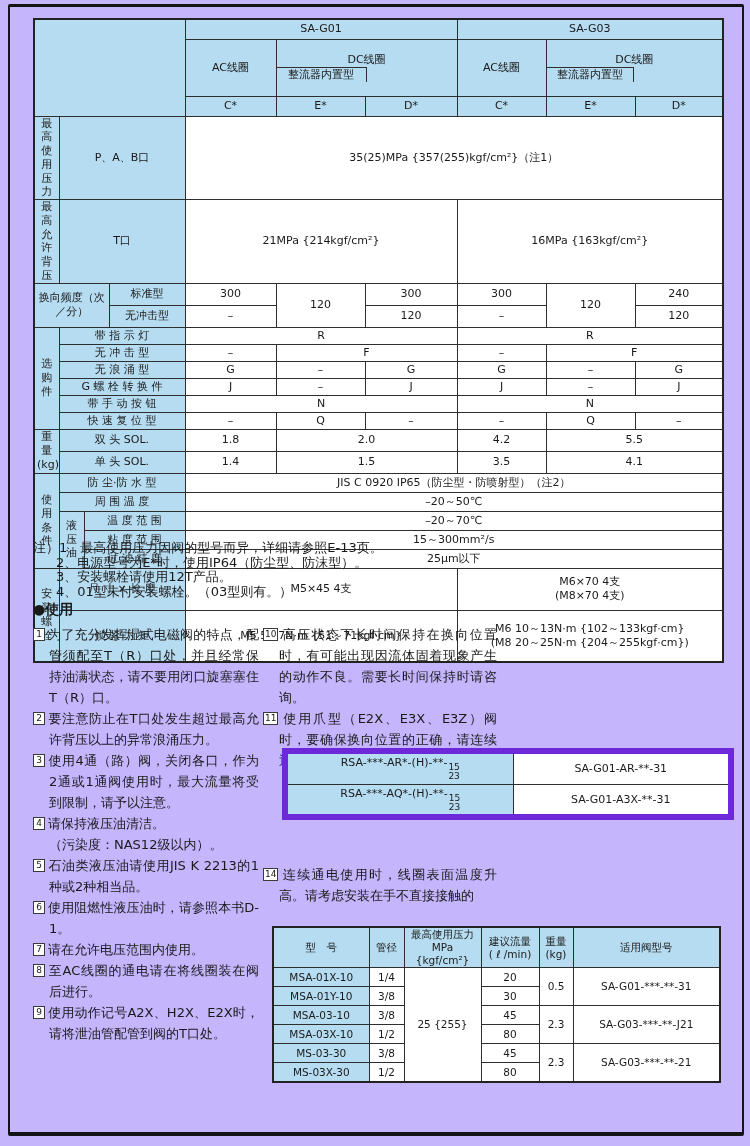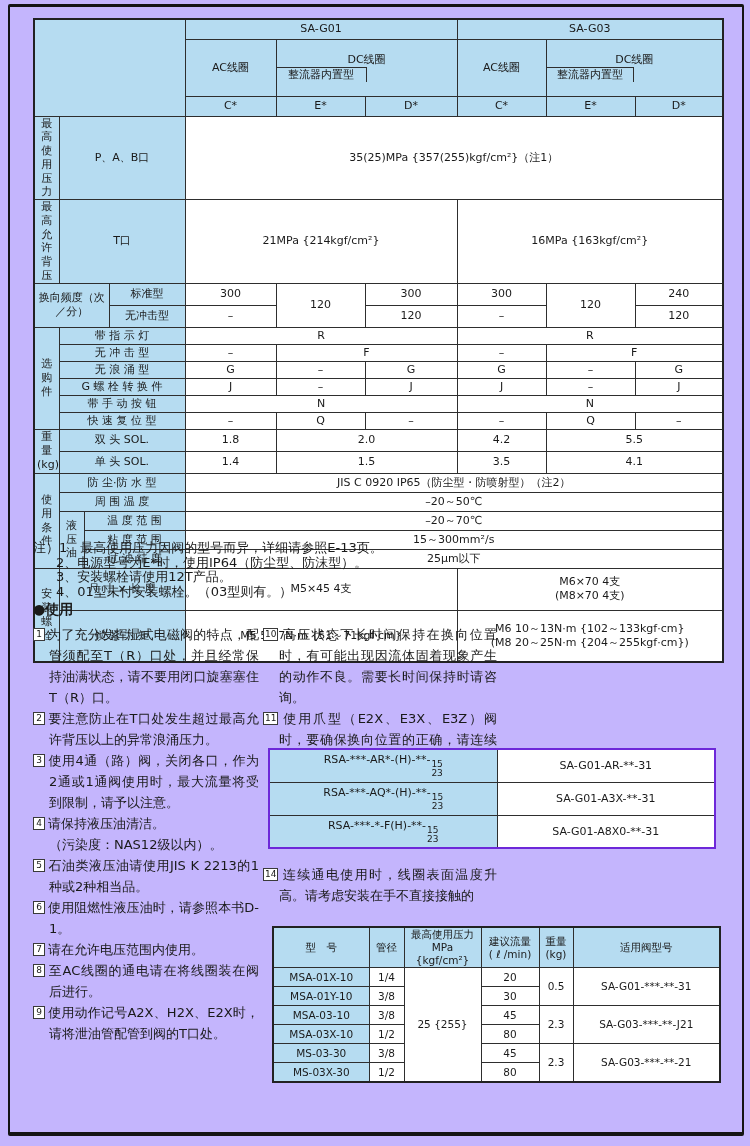--- a/index.html
+++ b/index.html
@@ -52,21 +52,21 @@
   .c-right { left:501px; top:624px; width:221px; }
   .c-mid2  { left:263px; top:864px; width:234px; }
   .c-right2{ left:501px; top:864px; width:221px; }
   .item { padding-left:16px; text-indent:-16px; white-space:pre-line; }
   .contline { padding-left:16px; }
   .nb { display:inline-block; border:1px solid #3a3a3a; font-size:9px;
         line-height:11px; min-width:12px; padding:0 1px; text-align:center;
         vertical-align:2px; margin-right:3px; text-indent:0; background:#fff; }
 
   
-  .rsa { position:absolute; left:268px; top:748px; width:446px; border:2px solid #6d28d9; }
+  .rsa { position:absolute; left:282px; top:748px; width:446px; border:6px solid #6d28d9; }
   .rsa td { border:1px solid #2e2e2e; height:33px; text-align:center;
             vertical-align:middle; font-size:11px; background:#fff; }
   .frac { display:inline-flex; flex-direction:column; font-size:9px;
           line-height:9px; vertical-align:-4px; text-align:left; margin-left:1px; }
 
   
   .mount { position:absolute; left:272px; top:926px; width:447px; border:2px solid #222; }
   .mount td { border:1px solid #2e2e2e; text-align:center; vertical-align:middle;
               font-size:10.5px; padding:0 2px; background:#fff; white-space:pre-line;
               line-height:1.25; }
@@ -320,29 +320,20 @@
     </tr>
     <tr>
       <td class="b">
         <span>RSA-***-AQ*-(H)-**-</span><span class="frac">
               <span>15</span>
               <span>23</span>
             </span>
       </td>
       <td>SA-G01-A3X-**-31</td>
     </tr>
-    <tr>
-      <td class="b">
-        <span>RSA-***-*-F(H)-**-</span><span class="frac">
-              <span>15</span>
-              <span>23</span>
-            </span>
-      </td>
-      <td>SA-G01-A8X0-**-31</td>
-    </tr>
   </tbody>
     </table>
 
   <div class="tcol c-mid2">
     <div class="item"><span class="nb">14</span><span>连续通电使用时，线圈表面温度升高。请考虑安装在手不直接接触的</span></div>
   </div>
 
   <table class="mount">
     <colgroup>
       <col style="width:96px">

